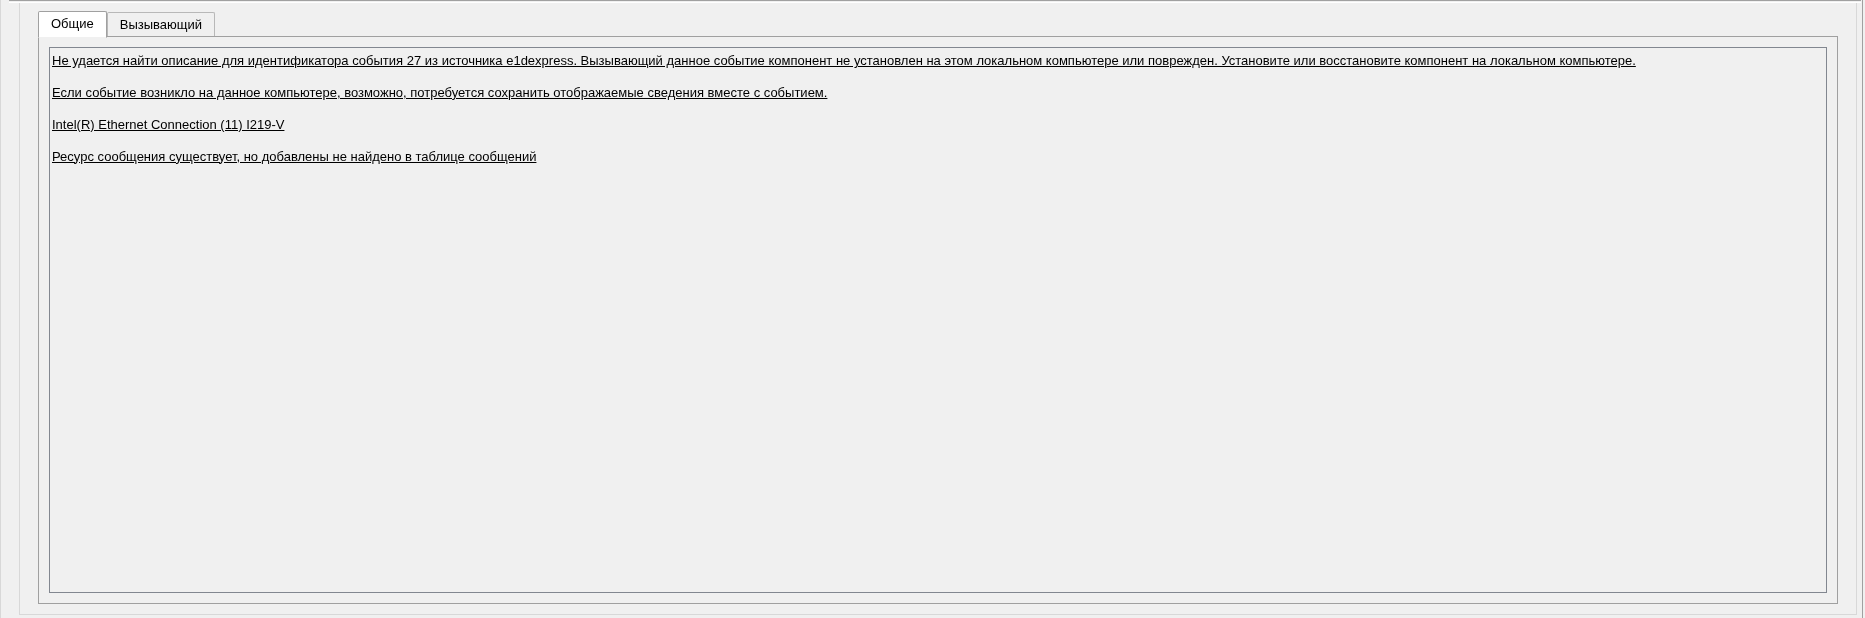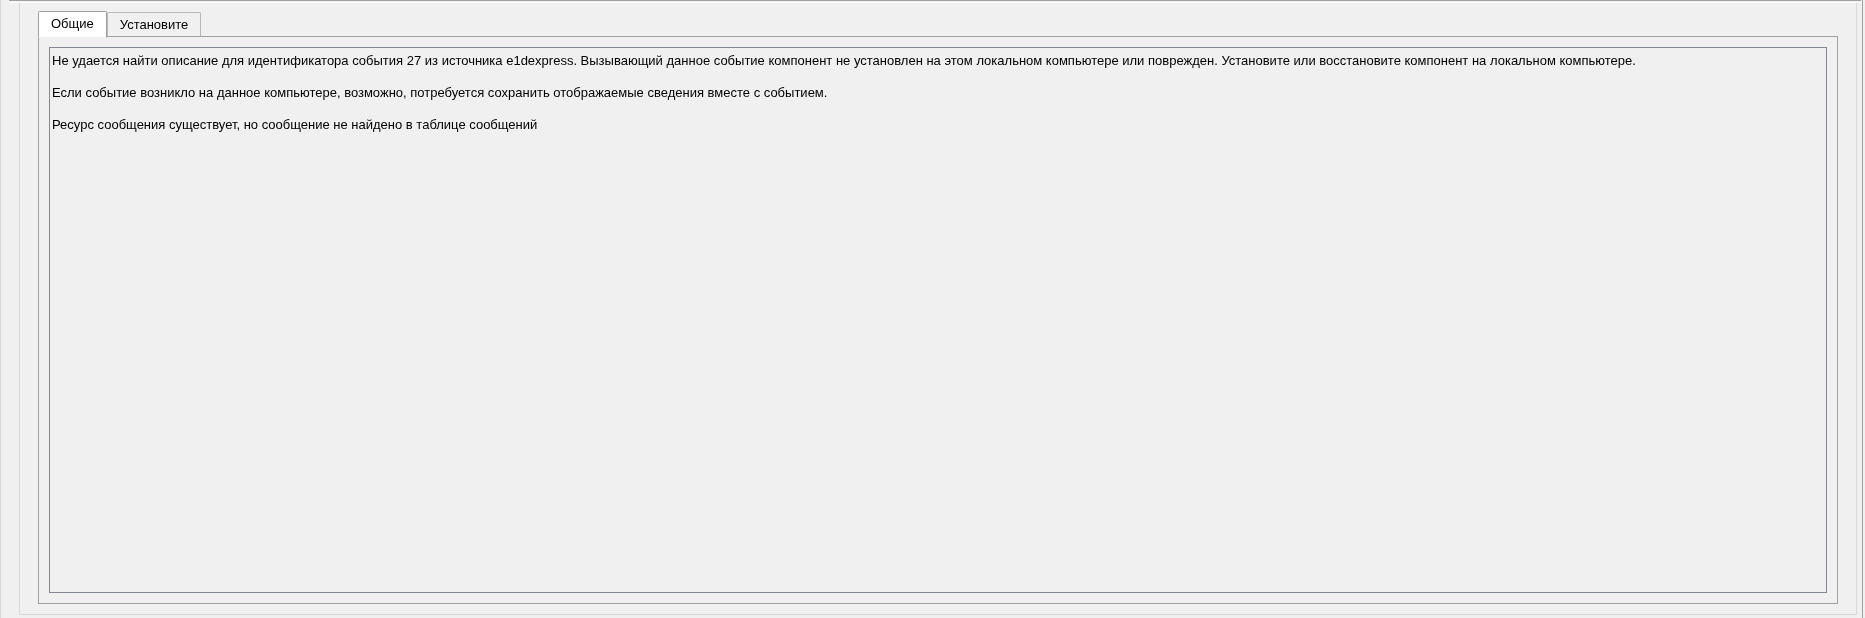--- a/index.html
+++ b/index.html
@@ -104,20 +104,21 @@
       height: 100%;
       padding: 4px 2px;
       overflow: auto;
       font-size: 13px;
       line-height: 1.45;
       color: #000;
     }
     .description-box p {
       margin-bottom: 13px;
       white-space: normal;
+      text-decoration: underline;
     }
     .description-box p:last-child {
       margin-bottom: 0;
     }
     .right-border {
       position: absolute;
       right: 0;
       top: 0;
       bottom: 0;
       width: 3px;
@@ -126,25 +127,26 @@
     }
   </style>
 </head>
 <body>
 
 <div class="outer-frame">
   <div class="top-divider"></div>
   <div class="panel">
     <div class="tabs-row">
       <div class="tab active">Общие</div>
-      <div class="tab inactive">Установите</div>
+      <div class="tab inactive">Вызывающий</div>
       <div class="tab-spacer"></div>
     </div>
     <div class="tab-content-wrap">
       <div class="description-box">
         <p>Не удается найти описание для идентификатора события 27 из источника e1dexpress. Вызывающий данное событие компонент не установлен на этом локальном компьютере или поврежден. Установите или восстановите компонент на локальном компьютере.</p>
         <p>Если событие возникло на данное компьютере, возможно, потребуется сохранить отображаемые сведения вместе с событием.</p>
-        <p>Ресурс сообщения существует, но сообщение не найдено в таблице сообщений</p>
+        <p>Intel(R) Ethernet Connection (11) I219-V</p>
+        <p>Ресурс сообщения существует, но добавлены не найдено в таблице сообщений</p>
       </div>
     </div>
   </div>
 </div>
 <div class="right-border"></div>
 
 </body></html>

